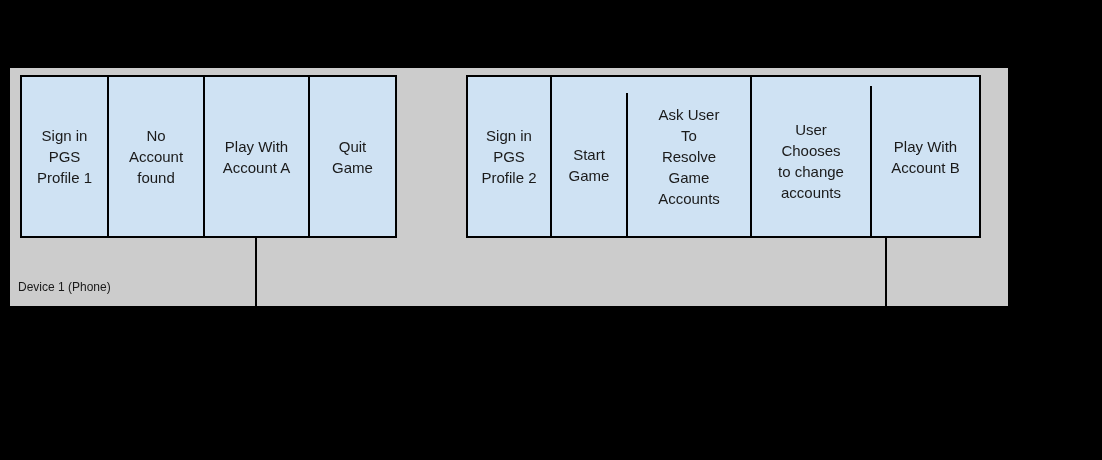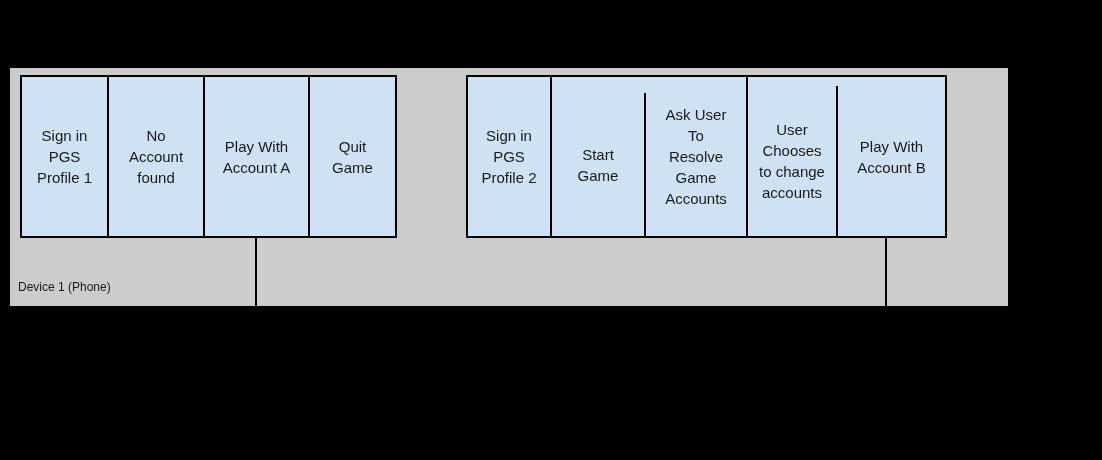--- a/index.html
+++ b/index.html
@@ -103,28 +103,28 @@
 found</div>
         <div class="step-box" style="width: 105px;">Play With
 Account A</div>
         <div class="step-box" style="width: 85px;">Quit
 Game</div>
       </div>
       <div class="box-group" style="left: 466px; top: 75px; height: 163px;">
         <div class="step-box" style="width: 84px;">Sign in
 PGS
 Profile 2</div>
-        <div class="step-box" style="width: 94px; margin-top: 16px;">Start
+        <div class="step-box" style="width: 76px; margin-top: 16px;">Start
 Game</div>
-        <div class="step-box" style="width: 102px;">Ask User
+        <div class="step-box" style="width: 124px;">Ask User
 To
 Resolve
 Game
 Accounts</div>
-        <div class="step-box" style="width: 90px; margin-top: 9px;">User
+        <div class="step-box" style="width: 120px; margin-top: 9px;">User
 Chooses
 to change
 accounts</div>
         <div class="step-box" style="width: 107px;">Play With
 Account B</div>
       </div>
     </div>
 
 </div>
 

